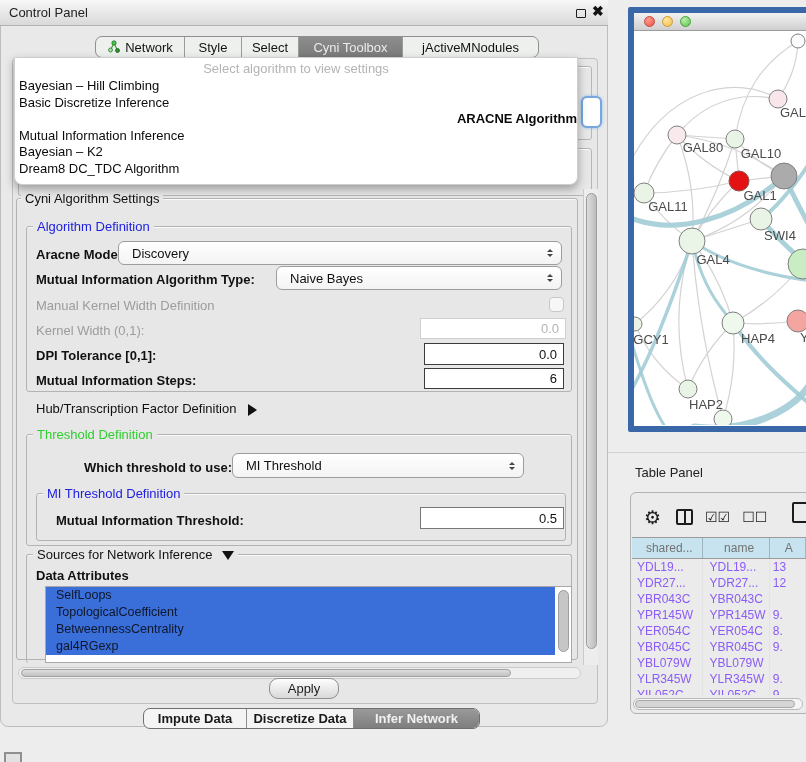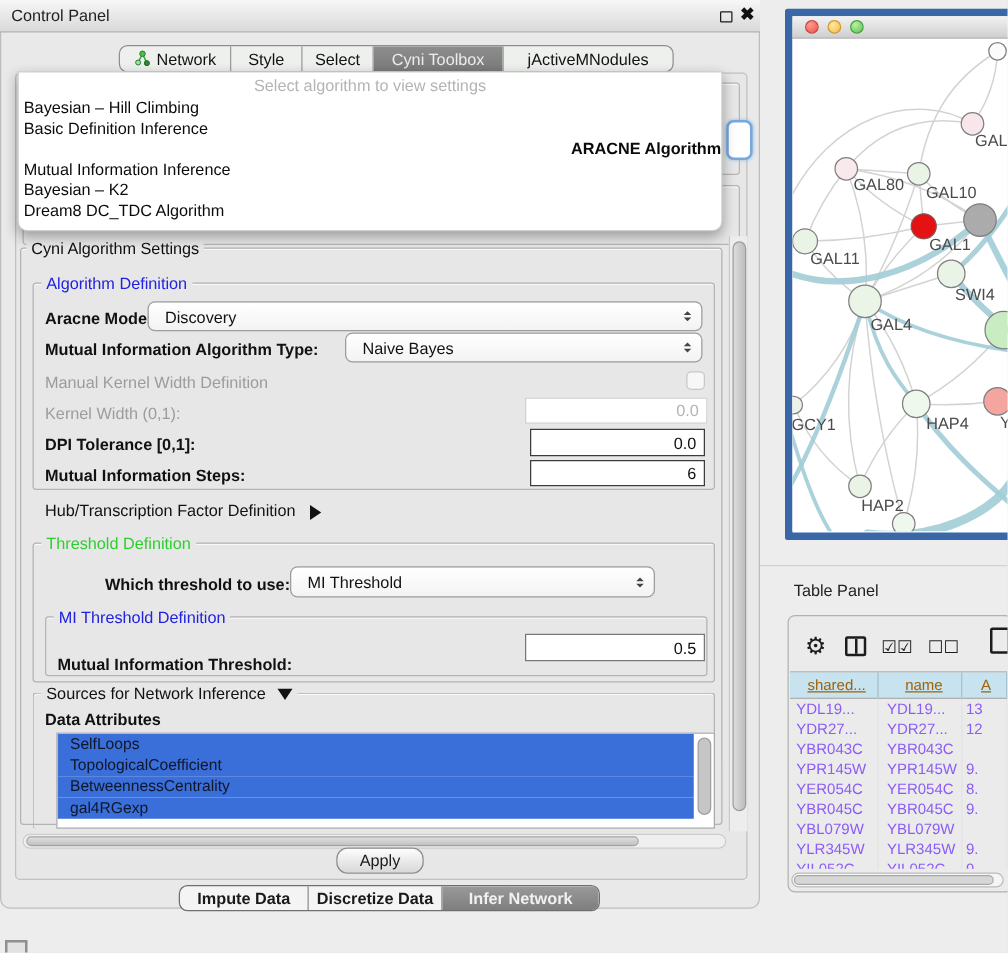--- a/index.html
+++ b/index.html
@@ -129,22 +129,22 @@
   .gear-glyph { font-size:19px; color:#1c1c1c; margin-left:14px; }
   .split-icon { width:17px; height:16px; border:2.2px solid #1c1c1c; border-radius:2px;
     margin-left:15px; position:relative; }
   .split-icon::after { content:""; position:absolute; left:50%; top:0; width:2px; height:100%;
     background:#1c1c1c; transform:translateX(-50%); }
   .cb-pair { margin-left:12px; font-size:14px; color:#1c1c1c; letter-spacing:0px; }
   .file-icon { position:absolute; left:162px; top:2px; width:16px; height:21px;
     border:2px solid #1c1c1c; border-radius:2px; background:#ebebeb; }
   .tp-table { position:absolute; left:632px; top:537px; width:174px; height:158px; overflow:hidden; }
   .tp-header { display:flex; height:22px; border-top:1px solid #9c9c9c; border-bottom:1px solid #9c9c9c; }
-  .tp-hcell { background:#c6e3ef; border-right:1px solid #9fb6bf; font-size:12px; color:#a16207;
-    display:flex; align-items:center; justify-content:center; overflow:hidden;text-decoration:underline; }
+  .tp-hcell { background:#c6e3ef; border-right:1px solid #9fb6bf; font-size:12px; color:#737373;
+    display:flex; align-items:center; justify-content:center; overflow:hidden; }
   .tp-row { display:flex; height:16px; }
   .tp-cell { font-size:12px; color:#8b5cf6; line-height:16px; overflow:hidden; white-space:nowrap;
     border-right:1px solid #e3e3e3; }
   .c1 { width:78px; padding-left:5px; }
   .c2 { width:74px; padding-left:7px; }
   .c3 { width:40px; padding-left:3px; }
   .tp-hscroll { position:absolute; left:633px; top:698px; width:170px; height:12px;
     background:#f5f5f5; border:1px solid #bbb; border-radius:6px; }
   .tp-hscroll .thumb { position:absolute; left:1px; top:1px; width:160px; height:8px;
     background:#d6d6d6; border:1px solid #a8a8a8; border-radius:5px; }
@@ -245,21 +245,21 @@
   <div class="combo" style="left:232px; top:453px; width:292px; height:25px;">
     <span>MI Threshold</span>
     <span class="spin">
         <i class="up"></i>
         <i class="dn"></i>
       </span>
   </div>
   <div class="grp" style="left:36px; top:493px; width:530px; height:48px;">
     <span class="grp-label blue">MI Threshold Definition</span>
   </div>
-  <span class="lbl b" style="left:46px; top:513px;margin-top:11px;">Mutual Information Threshold:</span>
+  <span class="lbl b" style="left:56px; top:513px;">Mutual Information Threshold:</span>
   <div class="field thin" style="left:420px; top:507px; width:144px; height:22px;">
     <span>0.5</span>
   </div>
 
   <div class="grp" style="left:26px; top:554px; width:546px; height:109px; border-bottom:none;">
     <span class="grp-label">
       <span>Sources for Network Inference</span>
       <span class="tri-down"></span>
     </span>
   </div>
@@ -292,21 +292,21 @@
     </div>
     <div class="mode-seg sel" style="width:126px">
       <span>Infer Network</span>
     </div>
   </div>
 
   <div class="popup">
     <div class="popup-prompt">Select algorithm to view settings</div>
     <div id="popup-items">
         <div class="popup-item">Bayesian – Hill Climbing</div>
-        <div class="popup-item">Basic Definition Inference</div>
+        <div class="popup-item">Basic Discretize Inference</div>
         <div class="popup-item bold">ARACNE Algorithm</div>
         <div class="popup-item">Mutual Information Inference</div>
         <div class="popup-item">Bayesian – K2</div>
         <div class="popup-item">Dream8 DC_TDC Algorithm</div>
       </div>
   </div>
 
   <div class="net-window">
     <div class="net-titlebar">
       <span class="tl red"></span>

